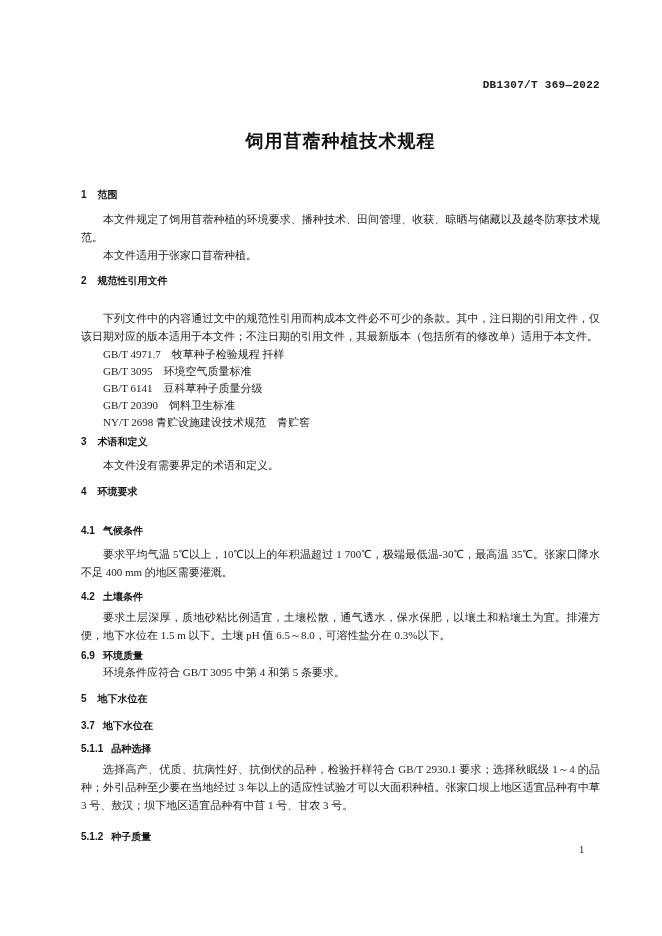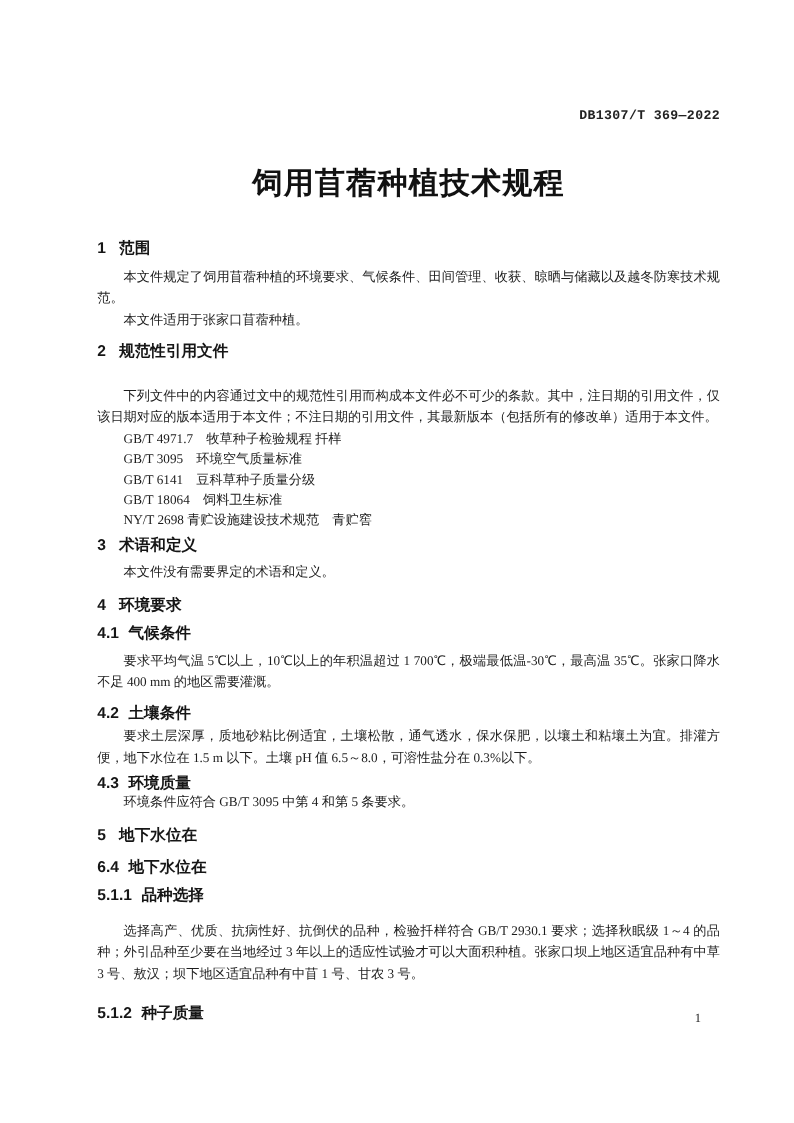--- a/index.html
+++ b/index.html
@@ -10,47 +10,47 @@
   }
   .page {
     position: relative;
     width: 662px; height: 936px;
     background: #ffffff;
     overflow: hidden;
     color: #1c1c1c;
   }
   .content {
     position: absolute;
-    left: 81px; top: 12px;
+    left: 81px; top: 0;
     width: 519px;
     padding-top: 78px;
   }
   .doc-code {
     text-align: right;
     font-family: "Liberation Mono", monospace;
     font-size: 11px;
     font-weight: 600;
     letter-spacing: 0.3px;
     line-height: 14px;
     color: #222;
   }
   .doc-title {
     margin: 36px 0 16px;
     text-align: center;
     font-family: "Liberation Sans", sans-serif;
-    font-size: 25px;
+    font-size: 18px;
     font-weight: 700;
     line-height: 26px;
     letter-spacing: 1px;
     color: #111;
   }
   .heading {
     font-family: "Liberation Sans", sans-serif;
     font-weight: 700;
-    font-size: 13px;
+    font-size: 10px;
     line-height: 15px;
     color: #161616;
   }
   .heading .h-num { margin-right: 11px; }
   .heading.sub .h-num { margin-right: 8px; }
   .para {
     margin: 0;
     font-size: 11px;
     line-height: 18px;
     text-align: justify;
@@ -74,50 +74,50 @@
 <body>
 
 <div class="page">
   <div class="content">
 
     <div class="doc-code">DB1307/T 369—2022</div>
 
     <h1 class="doc-title">饲用苜蓿种植技术规程</h1>
 
     <div class="heading" style="margin-top:33px"><span class="h-num">1</span><span>范围</span></div>
-    <p class="para" style="margin-top:8px">本文件规定了饲用苜蓿种植的环境要求、气候条件、田间管理、收获、晾晒与储藏以及越冬防寒技术规范。</p>
+    <p class="para" style="margin-top:8px">本文件规定了饲用苜蓿种植的环境要求、播种技术、田间管理、收获、晾晒与储藏以及越冬防寒技术规范。</p>
     <p class="para">本文件适用于张家口苜蓿种植。</p>
 
     <div class="heading" style="margin-top:9px"><span class="h-num">2</span><span>规范性引用文件</span></div>
     <p class="para" style="margin-top:21px">下列文件中的内容通过文中的规范性引用而构成本文件必不可少的条款。其中，注日期的引用文件，仅该日期对应的版本适用于本文件；不注日期的引用文件，其最新版本（包括所有的修改单）适用于本文件。</p>
     <div class="ref-line" style="margin-top:1px">GB/T 4971.7　牧草种子检验规程 扦样</div>
     <div class="ref-line">GB/T 3095　环境空气质量标准</div>
     <div class="ref-line">GB/T 6141　豆科草种子质量分级</div>
-    <div class="ref-line">GB/T 18064　饲料卫生标准</div>
+    <div class="ref-line">GB/T 20390　饲料卫生标准</div>
     <div class="ref-line">NY/T 2698 青贮设施建设技术规范　青贮窖</div>
 
     <div class="heading" style="margin-top:3px"><span class="h-num">3</span><span>术语和定义</span></div>
     <p class="para" style="margin-top:7px">本文件没有需要界定的术语和定义。</p>
 
     <div class="heading" style="margin-top:10px"><span class="h-num">4</span><span>环境要求</span></div>
 
-    <div class="heading sub" style="margin-top:9px"><span class="h-num">4.1</span><span>气候条件</span></div>
+    <div class="heading sub" style="margin-top:24px"><span class="h-num">4.1</span><span>气候条件</span></div>
     <p class="para" style="margin-top:7px">要求平均气温 5℃以上，10℃以上的年积温超过 1 700℃，极端最低温-30℃，最高温 35℃。张家口降水不足 400 mm 的地区需要灌溉。</p>
 
     <div class="heading sub" style="margin-top:8px"><span class="h-num">4.2</span><span>土壤条件</span></div>
     <p class="para" style="margin-top:4px">要求土层深厚，质地砂粘比例适宜，土壤松散，通气透水，保水保肥，以壤土和粘壤土为宜。排灌方便，地下水位在 1.5 m 以下。土壤 pH 值 6.5～8.0，可溶性盐分在 0.3%以下。</p>
 
-    <div class="heading sub" style="margin-top:4px"><span class="h-num">4.3</span><span>环境质量</span></div>
+    <div class="heading sub" style="margin-top:4px"><span class="h-num">6.9</span><span>环境质量</span></div>
     <p class="para" style="margin-top:0">环境条件应符合 GB/T 3095 中第 4 和第 5 条要求。</p>
 
     <div class="heading" style="margin-top:10px"><span class="h-num">5</span><span>地下水位在</span></div>
 
-    <div class="heading sub" style="margin-top:12px"><span class="h-num">6.4</span><span>地下水位在</span></div>
+    <div class="heading sub" style="margin-top:12px"><span class="h-num">3.7</span><span>地下水位在</span></div>
 
     <div class="heading sub" style="margin-top:8px"><span class="h-num">5.1.1</span><span>品种选择</span></div>
-    <p class="para" style="margin-top:14px">选择高产、优质、抗病性好、抗倒伏的品种，检验扦样符合 GB/T 2930.1 要求；选择秋眠级 1～4 的品种；外引品种至少要在当地经过 3 年以上的适应性试验才可以大面积种植。张家口坝上地区适宜品种有中草 3 号、敖汉；坝下地区适宜品种有中苜 1 号、甘农 3 号。</p>
+    <p class="para" style="margin-top:4px">选择高产、优质、抗病性好、抗倒伏的品种，检验扦样符合 GB/T 2930.1 要求；选择秋眠级 1～4 的品种；外引品种至少要在当地经过 3 年以上的适应性试验才可以大面积种植。张家口坝上地区适宜品种有中草 3 号、敖汉；坝下地区适宜品种有中苜 1 号、甘农 3 号。</p>
 
     <div class="heading sub" style="margin-top:15px"><span class="h-num">5.1.2</span><span>种子质量</span></div>
 
   </div>
 
   <div class="page-number">1</div>
 </div>
 
 </body></html>

